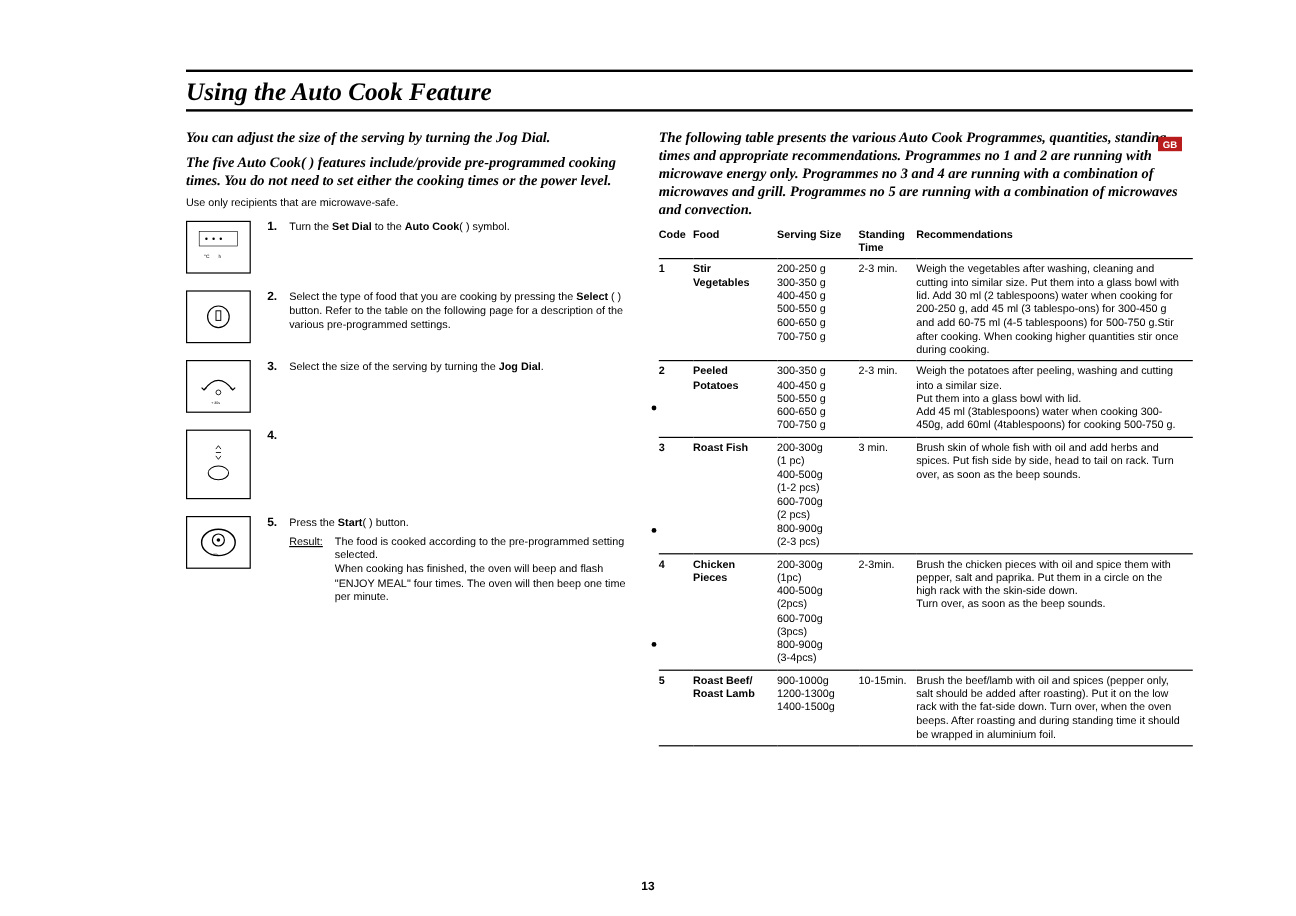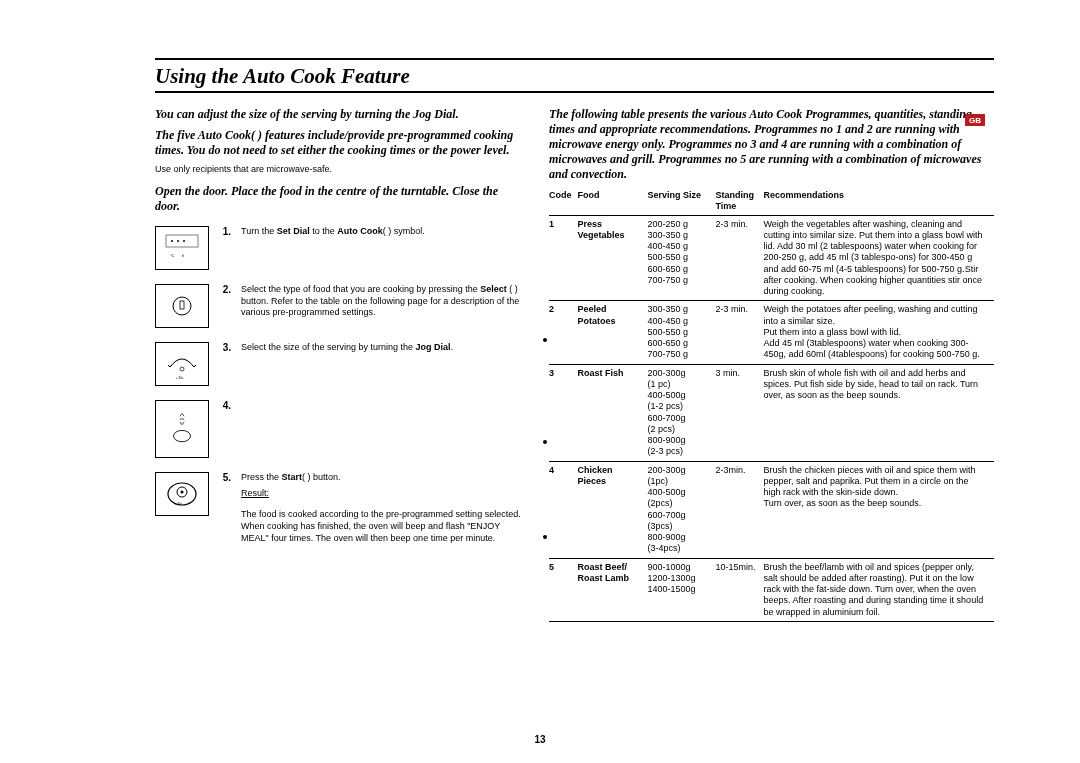--- a/index.html
+++ b/index.html
@@ -93,21 +93,20 @@
   }
   .step-text {
     font-size: 9px;
     line-height: 1.3;
   }
   .step-text b { font-weight: bold; }
   .result-row {
     display: flex;
     gap: 10px;
     margin-top: 4px;
-    flex-direction: column;
   }
   .result-label { text-decoration: underline; }
   .tbl {
     width: 100%;
     border-collapse: collapse;
     font-size: 9px;
     line-height: 1.25;
   }
   .tbl th {
     text-align: left;
@@ -164,21 +163,20 @@
   <div class="title">Using the Auto Cook Feature</div>
 
   <div class="gb">GB</div>
 
   <div class="cols">
 
     <div class="left">
       <div class="intro">You can adjust the size of the serving by turning the Jog Dial.</div>
       <div class="intro">The five Auto Cook(       ) features include/provide pre-programmed cooking times. You do not need to set either the cooking times or the power level.</div>
       <div class="note-center">Use only recipients that are microwave-safe.</div>
-      <div class="intro2">Open the door. Place the food in the centre of the turntable. Close the door.</div>
 
       <div class="steps">
 
         <div class="step">
           <div class="icon-box">
             <svg viewBox="0 0 40 34">
                 <rect x="4" y="4" width="32" height="12" fill="none" stroke="#000" stroke-width="0.5"></rect>
                 <circle cx="10" cy="10" r="1" fill="#000"></circle>
                 <circle cx="16" cy="10" r="1" fill="#000"></circle>
                 <circle cx="22" cy="10" r="1" fill="#000"></circle>
@@ -263,21 +261,21 @@
             <th>Code</th>
             <th>Food</th>
             <th style="white-space:pre-line">Serving Size</th>
             <th style="white-space:pre-line">Standing Time</th>
             <th>Recommendations</th>
           </tr>
         </thead>
         <tbody id="tbl-body">
             <tr>
               <td class="code">1</td>
-              <td class="food" style="white-space:pre-line">Press Vegetables</td>
+              <td class="food" style="white-space:pre-line">Stir Vegetables</td>
               <td class="sz" style="white-space:pre-line">200-250 g
 300-350 g
 400-450 g
 500-550 g
 600-650 g
 700-750 g</td>
               <td class="tm">2-3 min.</td>
               <td style="white-space:pre-line">Weigh the vegetables after washing, cleaning and cutting into similar size. Put them into a glass bowl with lid. Add 30 ml (2 tablespoons) water when cooking for 200-250 g, add 45 ml (3 tablespo-ons) for 300-450 g and add 60-75 ml (4-5 tablespoons) for 500-750 g.Stir after cooking. When cooking higher quantities stir once during cooking.</td>
             </tr>
             <tr>

